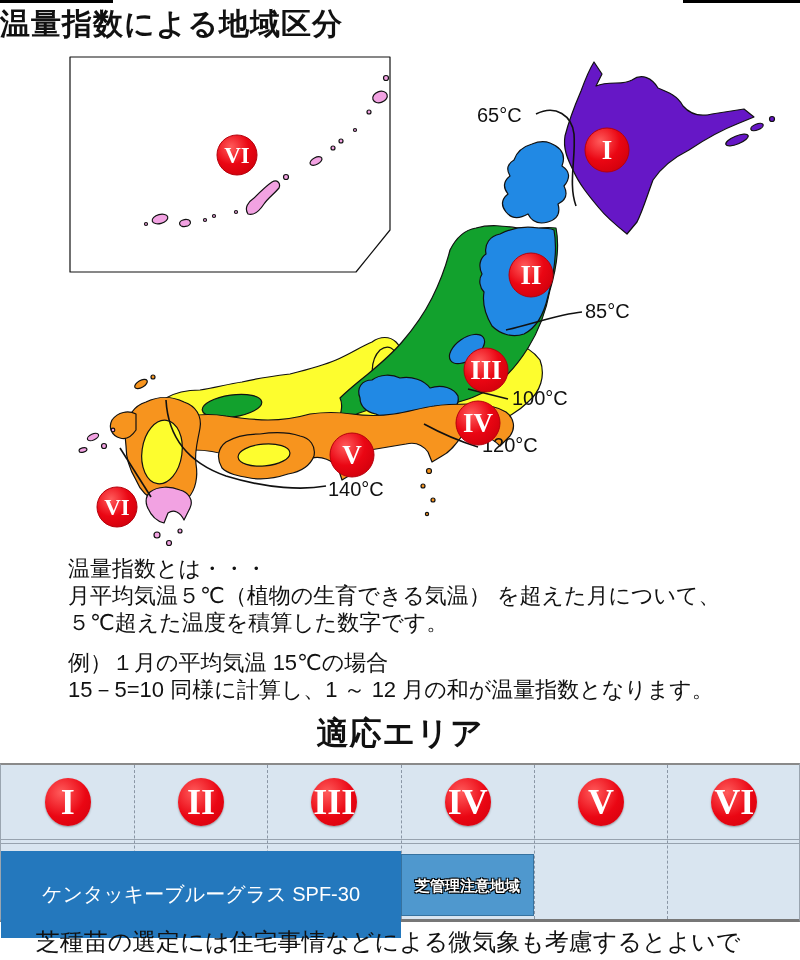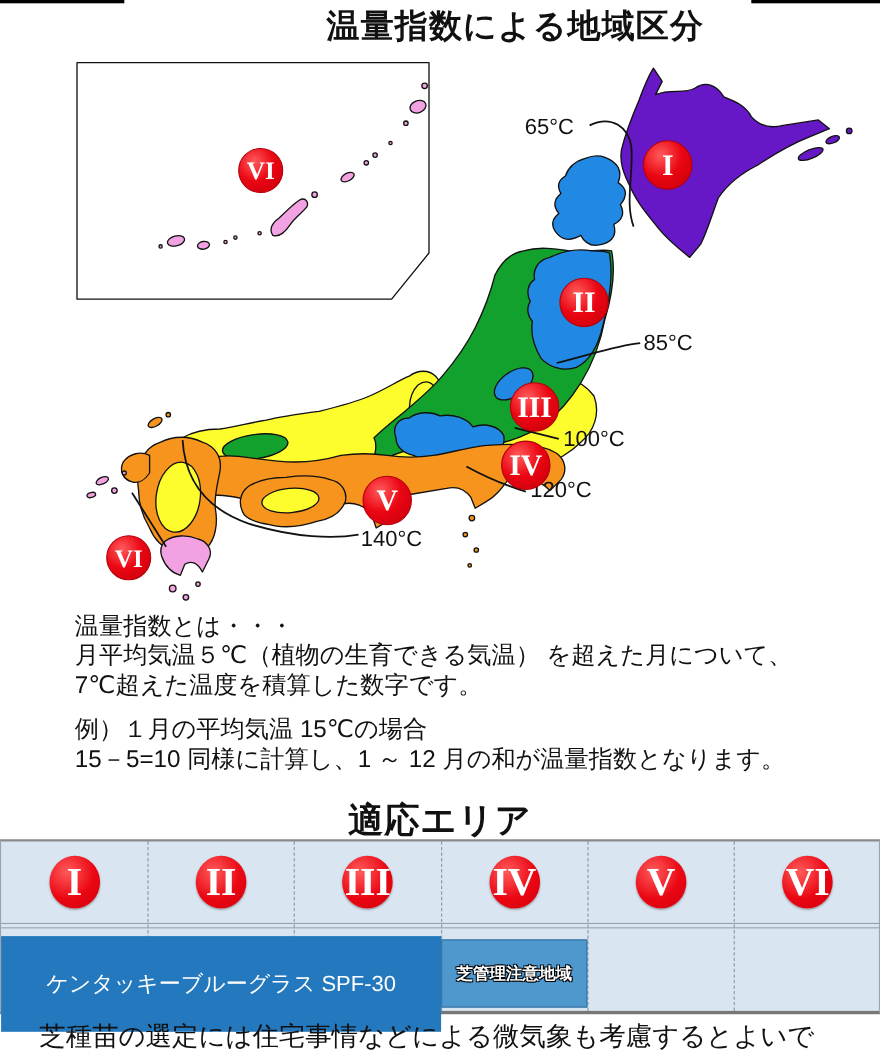--- a/index.html
+++ b/index.html
@@ -4,21 +4,21 @@
 <style>
   html,body{margin:0;padding:0;background:#fff;}
   .page{
     position:relative;width:800px;height:960px;background:#fff;overflow:hidden;
     font-family:"Liberation Sans","DejaVu Sans",sans-serif;color:#111;
   }
   .corner-bar{position:absolute;top:0;height:3px;background:#000;}
   .corner-bar.left{left:0;width:113px;}
   .corner-bar.right{left:683px;width:117px;}
   .page-title{
-    position:absolute;top:4px;left:0;width:640px;text-align:right;
+    position:absolute;top:4px;left:0;width:640px;text-align:left;
     font-size:30px;font-weight:bold;letter-spacing:1px;
   }
   .map-svg{position:absolute;top:0;left:0;}
   .map-svg path,.map-svg ellipse,.map-svg circle.isle,.map-svg polygon{
     stroke:#111;stroke-width:1.2;stroke-linejoin:round;
   }
   .map-svg .leader{fill:none;stroke:#111;stroke-width:1.6;}
   .map-svg .temp-label{
     font-family:"Liberation Sans","DejaVu Sans",sans-serif;font-size:20px;fill:#111;
     stroke:none;
@@ -27,21 +27,21 @@
   .map-svg .badge-text{
     font-family:"Liberation Serif","DejaVu Serif",serif;font-weight:bold;
     fill:#fff;text-anchor:middle;stroke:none;
   }
   .desc{position:absolute;left:48px;width:730px;font-size:22px;line-height:27px;margin-left:20px;}
   .desc p{margin:0;}
   .desc.block1{top:555px;}
   .desc.block2{top:649px;}
   .area-heading{
     position:absolute;top:712px;left:0;width:800px;text-align:center;
-    font-size:32px;font-weight:bold;letter-spacing:1px;margin-top:12px;
+    font-size:32px;font-weight:bold;letter-spacing:1px;
   }
   .area-table{
     position:absolute;top:763px;left:0;width:800px;height:159px;
     background:#d9e5f0;border-top:2px solid #8a8a8a;
     border-bottom:3px solid #777;box-sizing:border-box;
     border-left:1px solid #9aa5b0;border-right:1px solid #9aa5b0;
   }
   .col-sep{position:absolute;top:0;bottom:0;width:0;border-left:1px dashed #8a96a5;}
   .header-row{position:absolute;top:0;left:0;width:800px;height:74px;display:flex;}
   .header-cell{flex:1;display:flex;align-items:center;justify-content:center;}
@@ -205,21 +205,21 @@
     </g>
     <g>
       <circle class="badge-circle" cx="237" cy="155" r="20" fill="url(#badgeGrad)"></circle>
       <text class="badge-text" x="237" y="163" font-size="23">VI</text>
     </g>
   </svg>
 
   <div class="desc block1">
     <p>温量指数とは・・・</p>
     <p>月平均気温５℃（植物の生育できる気温） を超えた月について、</p>
-    <p>7℃超えた温度を積算した数字です。</p>
+    <p>５℃超えた温度を積算した数字です。</p>
   </div>
   <div class="desc block2">
     <p>例）１月の平均気温 15℃の場合</p>
     <p>15－5=10 同様に計算し、1 ～ 12 月の和が温量指数となります。</p>
   </div>
 
   <div class="area-heading">適応エリア</div>
 
   <div class="area-table">
     <div class="col-sep" style="left:133px"></div>

